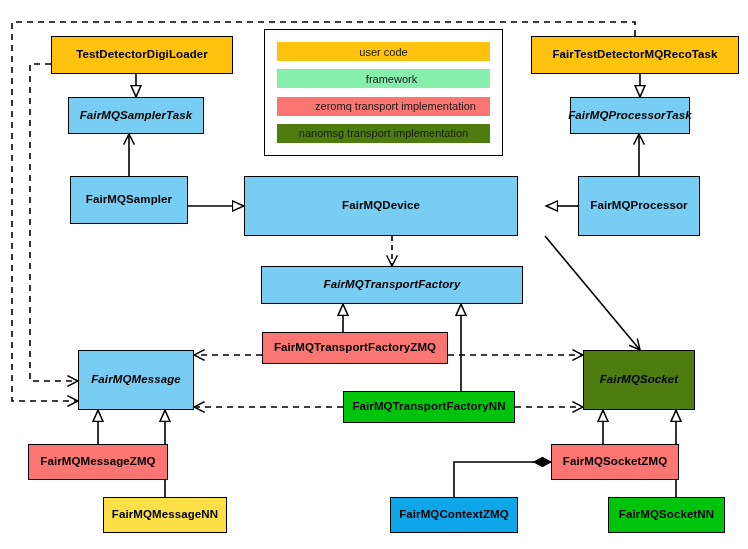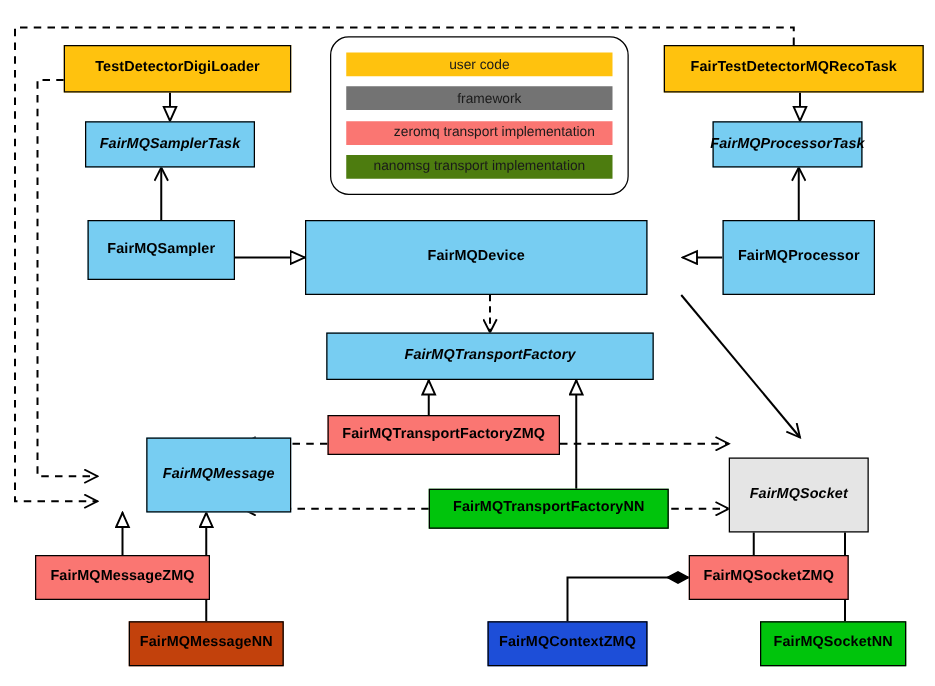--- a/index.html
+++ b/index.html
@@ -131,35 +131,35 @@
   <div id="nodes-host">
       <div class="node" style="left: 51px; top: 36px; width: 182px; height: 38px; background: rgb(255, 194, 14);">TestDetectorDigiLoader</div>
       <div class="node" style="left: 531px; top: 36px; width: 208px; height: 38px; background: rgb(255, 194, 14);">FairTestDetectorMQRecoTask</div>
       <div class="node abstract" style="left: 68px; top: 97px; width: 136px; height: 37px; background: rgb(119, 205, 242);">FairMQSamplerTask</div>
       <div class="node abstract" style="left: 570px; top: 97px; width: 120px; height: 37px; background: rgb(119, 205, 242);">FairMQProcessorTask</div>
       <div class="node" style="left: 70px; top: 176px; width: 118px; height: 48px; background: rgb(119, 205, 242);">FairMQSampler</div>
       <div class="node" style="left: 244px; top: 176px; width: 274px; height: 60px; background: rgb(119, 205, 242);">FairMQDevice</div>
       <div class="node" style="left: 578px; top: 176px; width: 122px; height: 60px; background: rgb(119, 205, 242);">FairMQProcessor</div>
       <div class="node abstract" style="left: 261px; top: 266px; width: 262px; height: 38px; background: rgb(119, 205, 242);">FairMQTransportFactory</div>
       <div class="node" style="left: 262px; top: 332px; width: 186px; height: 32px; background: rgb(250, 118, 114);">FairMQTransportFactoryZMQ</div>
-      <div class="node" style="left: 343px; top: 391px; width: 192px; height: 32px; background: rgb(0, 196, 12); text-align: right;">FairMQTransportFactoryNN</div>
-      <div class="node abstract" style="left: 78px; top: 350px; width: 116px; height: 60px; background: rgb(119, 205, 242); margin-left: 39px;">FairMQMessage</div>
-      <div class="node abstract" style="left: 583px; top: 350px; width: 112px; height: 60px; background: #e5e5e5; margin-top: 16px;">FairMQSocket</div>
+      <div class="node" style="left: 343px; top: 391px; width: 172px; height: 32px; background: rgb(0, 196, 12); text-align: right;">FairMQTransportFactoryNN</div>
+      <div class="node abstract" style="left: 78px; top: 350px; width: 116px; height: 60px; background: rgb(119, 205, 242);">FairMQMessage</div>
+      <div class="node abstract" style="left: 583px; top: 350px; width: 112px; height: 60px; background: #4d7c0f;">FairMQSocket</div>
       <div class="node" style="left: 28px; top: 444px; width: 140px; height: 36px; background: rgb(250, 118, 114);">FairMQMessageZMQ</div>
-      <div class="node" style="left: 103px; top: 497px; width: 124px; height: 36px; background: #c2410c;">FairMQMessageNN</div>
+      <div class="node" style="left: 103px; top: 497px; width: 124px; height: 36px; background: #fde047;">FairMQMessageNN</div>
       <div class="node" style="left: 551px; top: 444px; width: 128px; height: 36px; background: rgb(250, 118, 114);">FairMQSocketZMQ</div>
-      <div class="node" style="left: 390px; top: 497px; width: 128px; height: 36px; background: #1d4ed8; text-align: center;">FairMQContextZMQ</div>
+      <div class="node" style="left: 390px; top: 497px; width: 128px; height: 36px; background: #0ea5e9; text-align: center;">FairMQContextZMQ</div>
       <div class="node" style="left: 608px; top: 497px; width: 117px; height: 36px; background: rgb(0, 196, 12);">FairMQSocketNN</div>
     </div>
 
-  <div class="legend-box" style="left:264px; top:29px; width:239px; height:127px;border-radius:15px;">
+  <div class="legend-box" style="left:264px; top:29px; width:239px; height:127px;">
     <div class="legend-row" style="background: rgb(255, 194, 14);">
       <span>user code</span>
     </div>
-    <div class="legend-row" style="background: #737373; padding-left: 16px;">
+    <div class="legend-row" style="background: #86efac; padding-left: 16px;">
       <span>framework</span>
     </div>
     <div class="legend-row" style="background: rgb(250, 118, 114); padding-left: 24px;">
       <span>zeromq transport implementation</span>
     </div>
     <div class="legend-row" style="background: #4d7c0f;">
       <span>nanomsg transport implementation</span>
     </div>
   </div>
 

